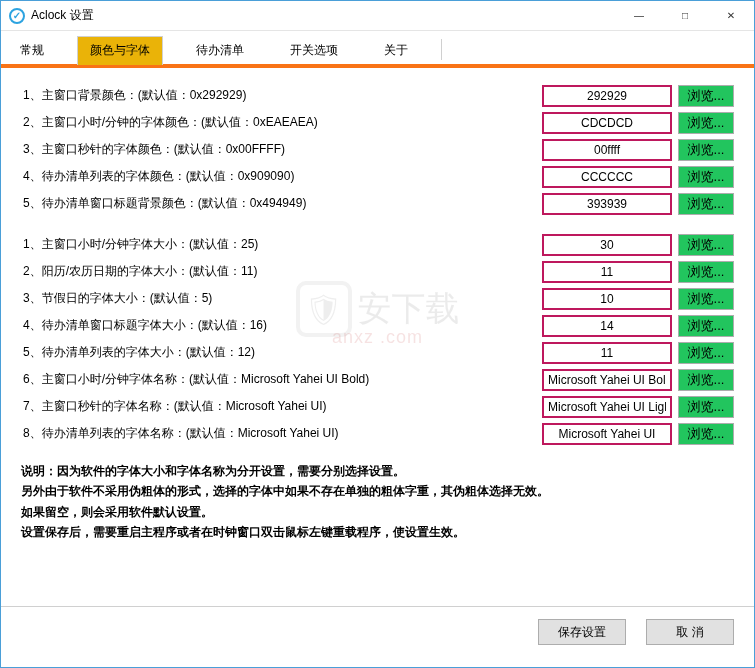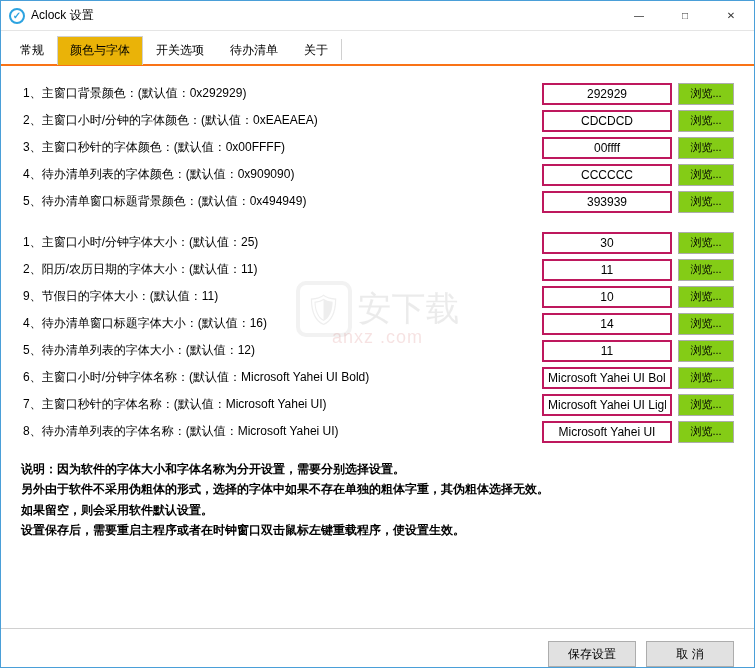--- a/index.html
+++ b/index.html
@@ -5,33 +5,33 @@
 * { box-sizing: border-box; margin: 0; padding: 0; }
 body { font-family: "Microsoft YaHei", "Segoe UI", sans-serif; font-size: 12px; background: #fff; color: #000; }
 .window { width: 755px; height: 668px; border: 1px solid #4a9fd8; background: #fff; display: flex; flex-direction: column; position: relative; }
 .titlebar { height: 30px; display: flex; align-items: center; border-bottom: 1px solid #e5e5e5; }
 .title-icon { width: 16px; height: 16px; margin: 0 6px 0 8px; border: 2px solid #2da3e0; border-radius: 50%; display: flex; align-items: center; justify-content: center; }
 .title-icon::after { content: "✓"; color: #2da3e0; font-size: 10px; font-weight: bold; line-height: 1; }
 .title-text { flex: 1; font-size: 12px; }
 .win-controls { display: flex; height: 100%; }
 .win-btn { width: 46px; height: 100%; display: flex; align-items: center; justify-content: center; font-family: "Segoe UI Symbol", sans-serif; font-size: 10px; color: #333; cursor: default; }
 .win-btn.close { width: 46px; }
-.tabs { display: flex; padding: 4px 6px 0 6px; border-bottom: 2px solid #f97316; }
+.tabs { display: flex; padding: 4px 6px 0 6px; border-bottom: 4px solid #f97316; gap: 20px; }
 .tab { padding: 5px 12px 6px; font-size: 12px; border: 1px solid transparent; border-bottom: none; cursor: default; position: relative; top: 1px; }
 .tab.active { border-color: #d0d0d0; background: #eab308; }
 .tab-sep { border-right: 1px solid #d0d0d0; margin: 4px 0; align-self: stretch; }
 .content { flex: 1; padding: 14px 20px 10px 20px; overflow: hidden; }
 .row { display: flex; align-items: center; height: 27px; margin-bottom: 0; }
 .row-label { flex: 1; font-size: 12px; white-space: nowrap; padding-left: 2px; }
 .row-input { width: 130px; height: 22px; border: 2px solid #be185d; text-align: center; font-size: 12px; font-family: inherit; padding: 0 4px; margin-right: 6px; }
-.row-btn { width: 56px; height: 22px; background: #84cc16; border: 1px solid #adadad; font-size: 11px; cursor: default; font-family: inherit; }
+.row-btn { width: 56px; height: 22px; background: #22c55e; border: 1px solid #adadad; font-size: 13px; cursor: default; font-family: inherit; }
 .gap { height: 14px; }
 .desc { margin-top: 14px; line-height: 1.7; font-size: 12px; }
 .desc b { font-weight: bold; }
-.footer { display: flex; justify-content: flex-end; gap: 10px; padding: 12px 20px 0; border-top: 1px solid #d0d0d0; }
+.footer { display: flex; justify-content: flex-end; gap: 20px; padding: 12px 20px 22px; border-top: 1px solid #d0d0d0; }
 .footer-btn { width: 88px; height: 26px; background: #e1e1e1; border: 1px solid #adadad; font-size: 12px; font-family: inherit; cursor: default; }
 .watermark { position: absolute; top: 280px; left: 50%; transform: translateX(-50%); opacity: 0.12; font-size: 34px; color: #666; pointer-events: none; display: flex; align-items: center; gap: 6px; }
 .watermark-icon { width: 56px; height: 56px; border: 4px solid #888; border-radius: 10px; display: flex; align-items: center; justify-content: center; opacity: 0.9; }
 .watermark-icon::after { content: "🛡"; font-size: 30px; }
 .watermark-sub { position: absolute; top: 326px; left: 50%; transform: translateX(-50%); opacity: 0.12; font-size: 18px; color: #b91c1c; pointer-events: none; letter-spacing: 1px; }
 </style>
 </head>
 <body>
 
 <div class="window">
@@ -42,22 +42,22 @@
     <div class="win-controls">
       <div class="win-btn">—</div>
       <div class="win-btn">□</div>
       <div class="win-btn close">✕</div>
     </div>
   </div>
 
   <div class="tabs">
     <div class="tab">常规</div>
     <div class="tab active">颜色与字体</div>
+    <div class="tab">待办清单</div>
     <div class="tab">开关选项</div>
-    <div class="tab">待办清单</div>
     <div class="tab">关于</div>
     <div class="tab-sep"></div>
   </div>
 
   <div class="content">
 
     <div class="row">
       <div class="row-label">1、主窗口背景颜色：(默认值：0x292929)</div>
       <input class="row-input" value="292929" style="">
       <button class="row-btn">浏览...</button>
@@ -89,21 +89,21 @@
       <div class="row-label">1、主窗口小时/分钟字体大小：(默认值：25)</div>
       <input class="row-input" value="30" style="">
       <button class="row-btn">浏览...</button>
     </div>
     <div class="row">
       <div class="row-label">2、阳历/农历日期的字体大小：(默认值：11)</div>
       <input class="row-input" value="11" style="">
       <button class="row-btn">浏览...</button>
     </div>
     <div class="row">
-      <div class="row-label">9、节假日的字体大小：(默认值：11)</div>
+      <div class="row-label">3、节假日的字体大小：(默认值：5)</div>
       <input class="row-input" value="10" style="">
       <button class="row-btn">浏览...</button>
     </div>
     <div class="row">
       <div class="row-label">4、待办清单窗口标题字体大小：(默认值：16)</div>
       <input class="row-input" value="14" style="">
       <button class="row-btn">浏览...</button>
     </div>
     <div class="row">
       <div class="row-label">5、待办清单列表的字体大小：(默认值：12)</div>

